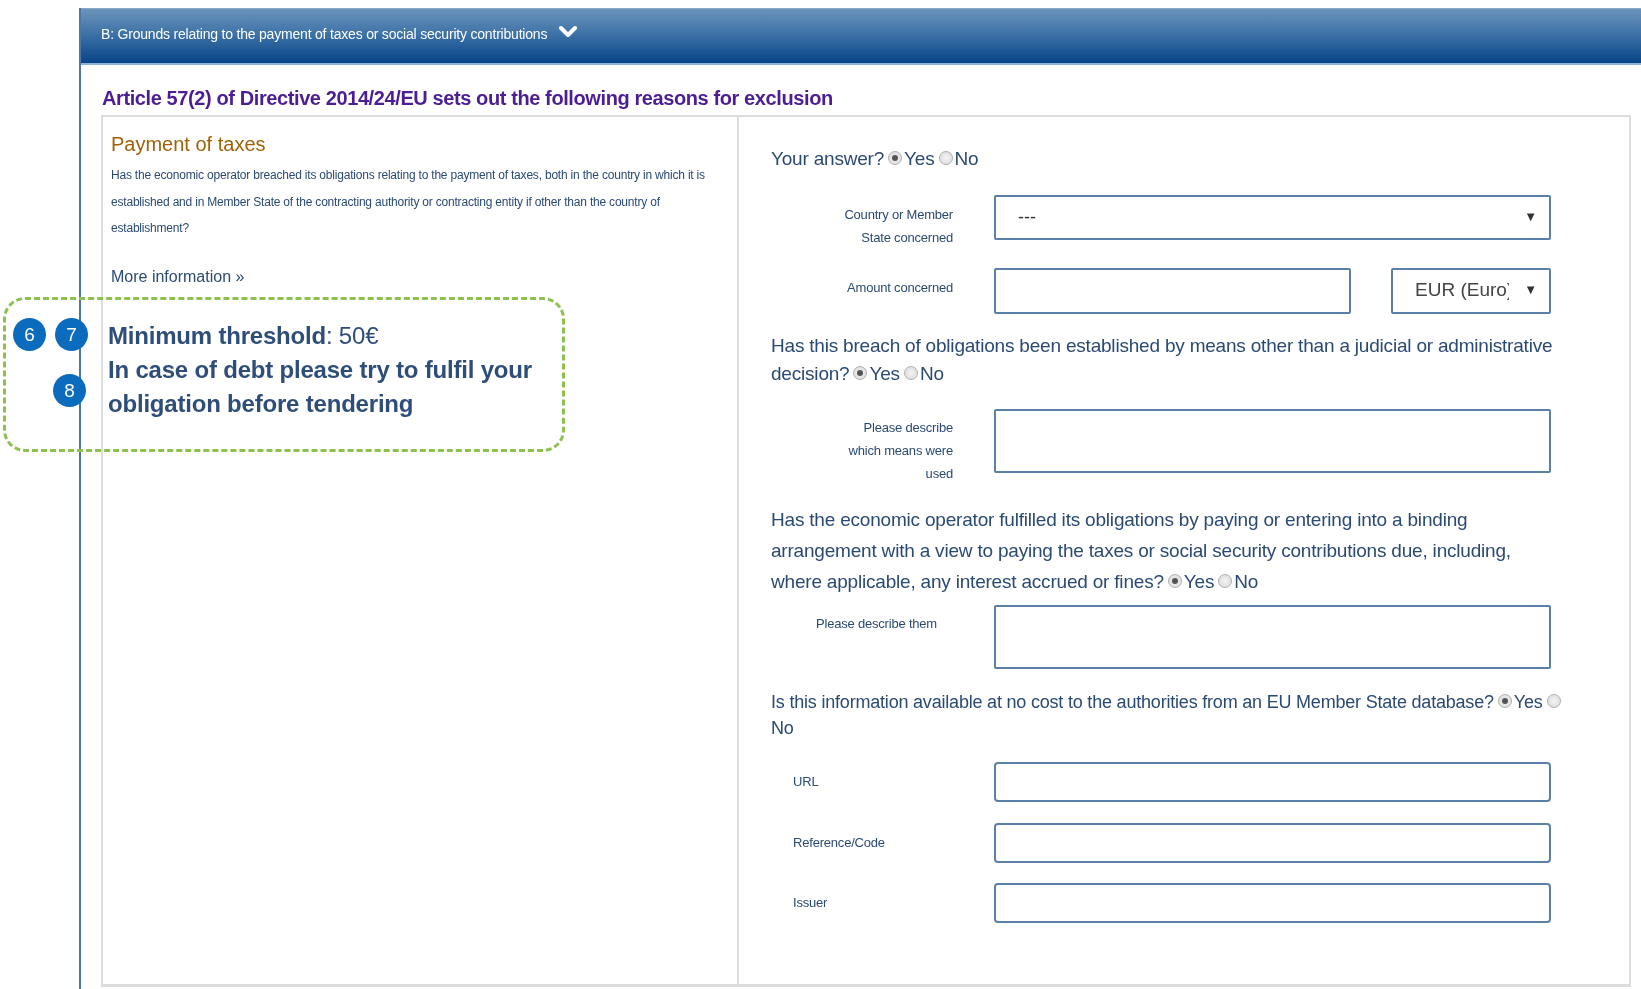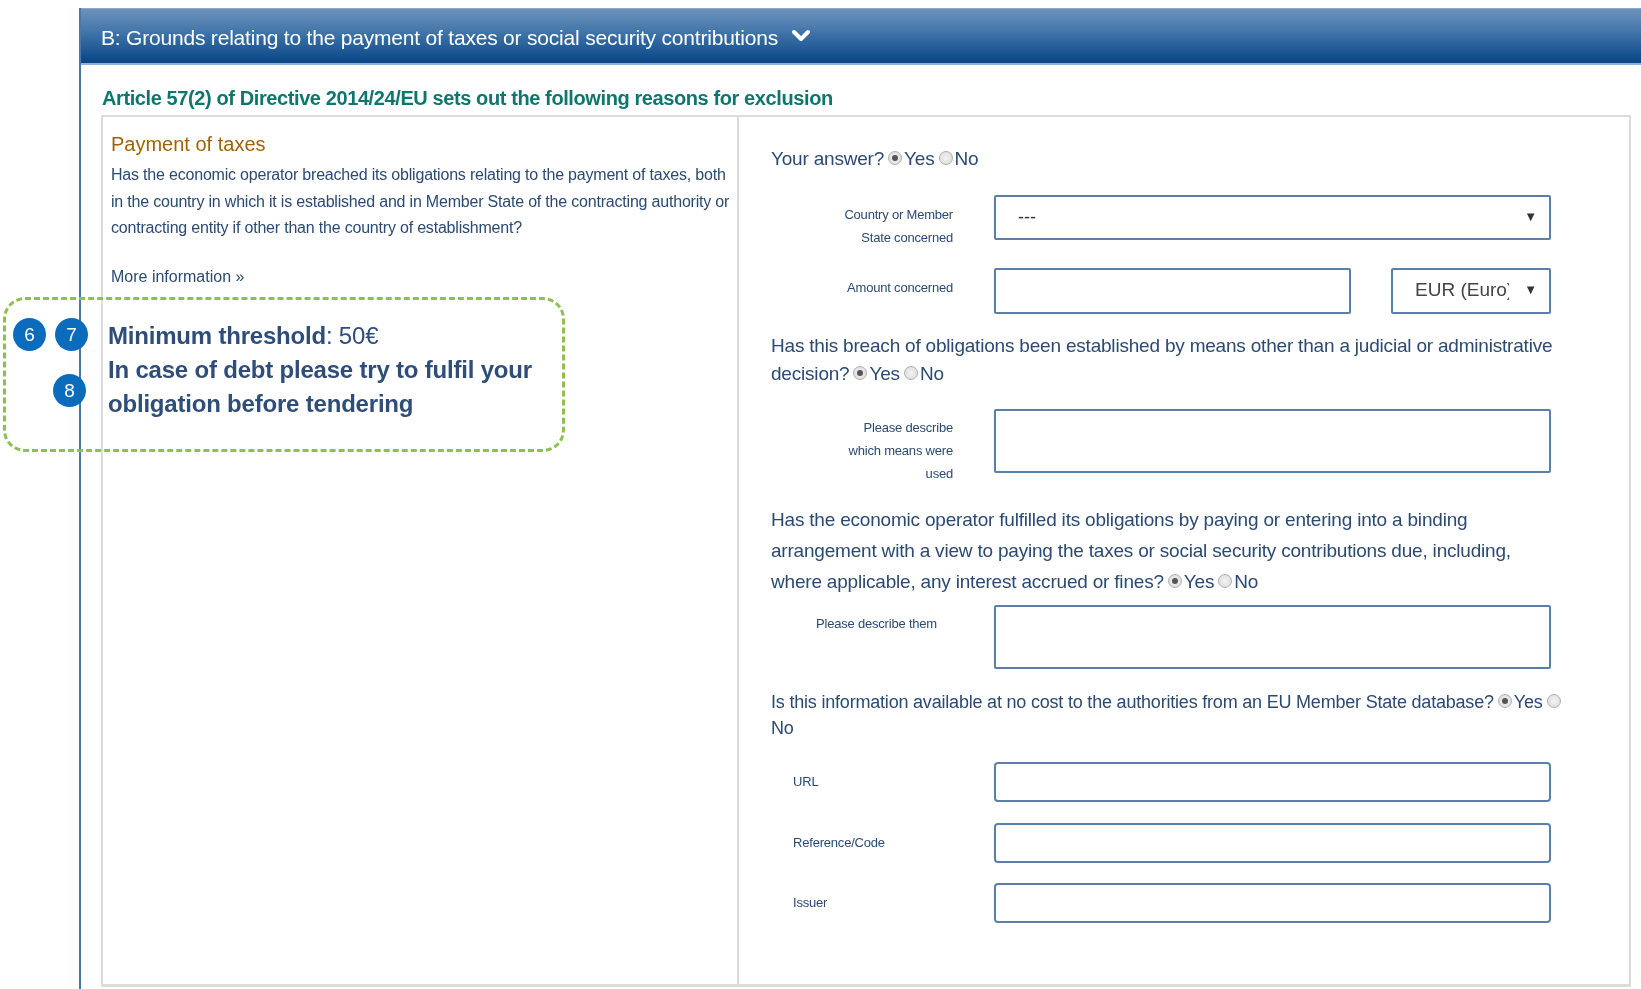--- a/index.html
+++ b/index.html
@@ -11,43 +11,43 @@
       border-left: 2px solid #4a77a6;
     }
     .panel-header {
       position: absolute; left: 0; top: 0; width: 100%; height: 57px;
       background: linear-gradient(to bottom, #6b93bb 0%, #3f73a8 45%, #114d8c 90%, #0a4587 100%);
       border-top: 1px solid #8ba8c6;
       border-bottom: 2px solid #8fb3d8;
     }
     .panel-header-title {
       position: absolute; left: 20px; top: 17px;
-      color: #ffffff; font-size: 21px; letter-spacing: -0.2px;
+      color: #ffffff; font-size: 14px; letter-spacing: -0.2px;
     }
     .chevron-icon {
       display: inline-block; width: 18px; height: 14px; margin-left: 8px; vertical-align: middle; position: relative; top: -3px;
     }
 
     .article-heading {
       position: absolute; left: 21px; top: 79px;
-      font-size: 20px; font-weight: bold; color: #0f766e; letter-spacing: -0.4px;
+      font-size: 20px; font-weight: bold; color: #4c1d95; letter-spacing: -0.4px;
     }
 
     .criterion-box {
       position: absolute; left: 20px; top: 107px; width: 1530px; height: 872px;
       border: 2px solid #dcdcdc; border-bottom: 3px solid #dcdcdc;
     }
     .criterion-left {
       position: absolute; left: 0; top: 0; width: 636px; height: 100%;
       border-right: 2px solid #dcdcdc;
     }
     .crit-title { position: absolute; left: 8px; top: 16px; font-size: 20px; color: #a16207; }
     .crit-desc {
       position: absolute; left: 8px; top: 45px; width: 620px;
-      font-size: 16px; line-height: 26.5px; color: #2b4a73; letter-spacing: -0.2px;
+      font-size: 12px; line-height: 26.5px; color: #2b4a73; letter-spacing: -0.2px;
     }
     .more-info { position: absolute; left: 8px; top: 151px; font-size: 16px; color: #2b4a73; text-decoration: none; }
 
     .criterion-right { position: absolute; left: 638px; top: 0; right: 0; height: 100%; }
 
     .q-text { position: absolute; left: 30px; font-size: 19px; color: #2b4a73; line-height: 28px; letter-spacing: -0.2px; }
     .q-text.small { font-size: 18px; }
     .radio {
       display: inline-block; width: 14px; height: 14px; border-radius: 50%;
       border: 1px solid #b0b0b0; background: radial-gradient(circle, #f4f4f4 0%, #d8d8d8 100%);

